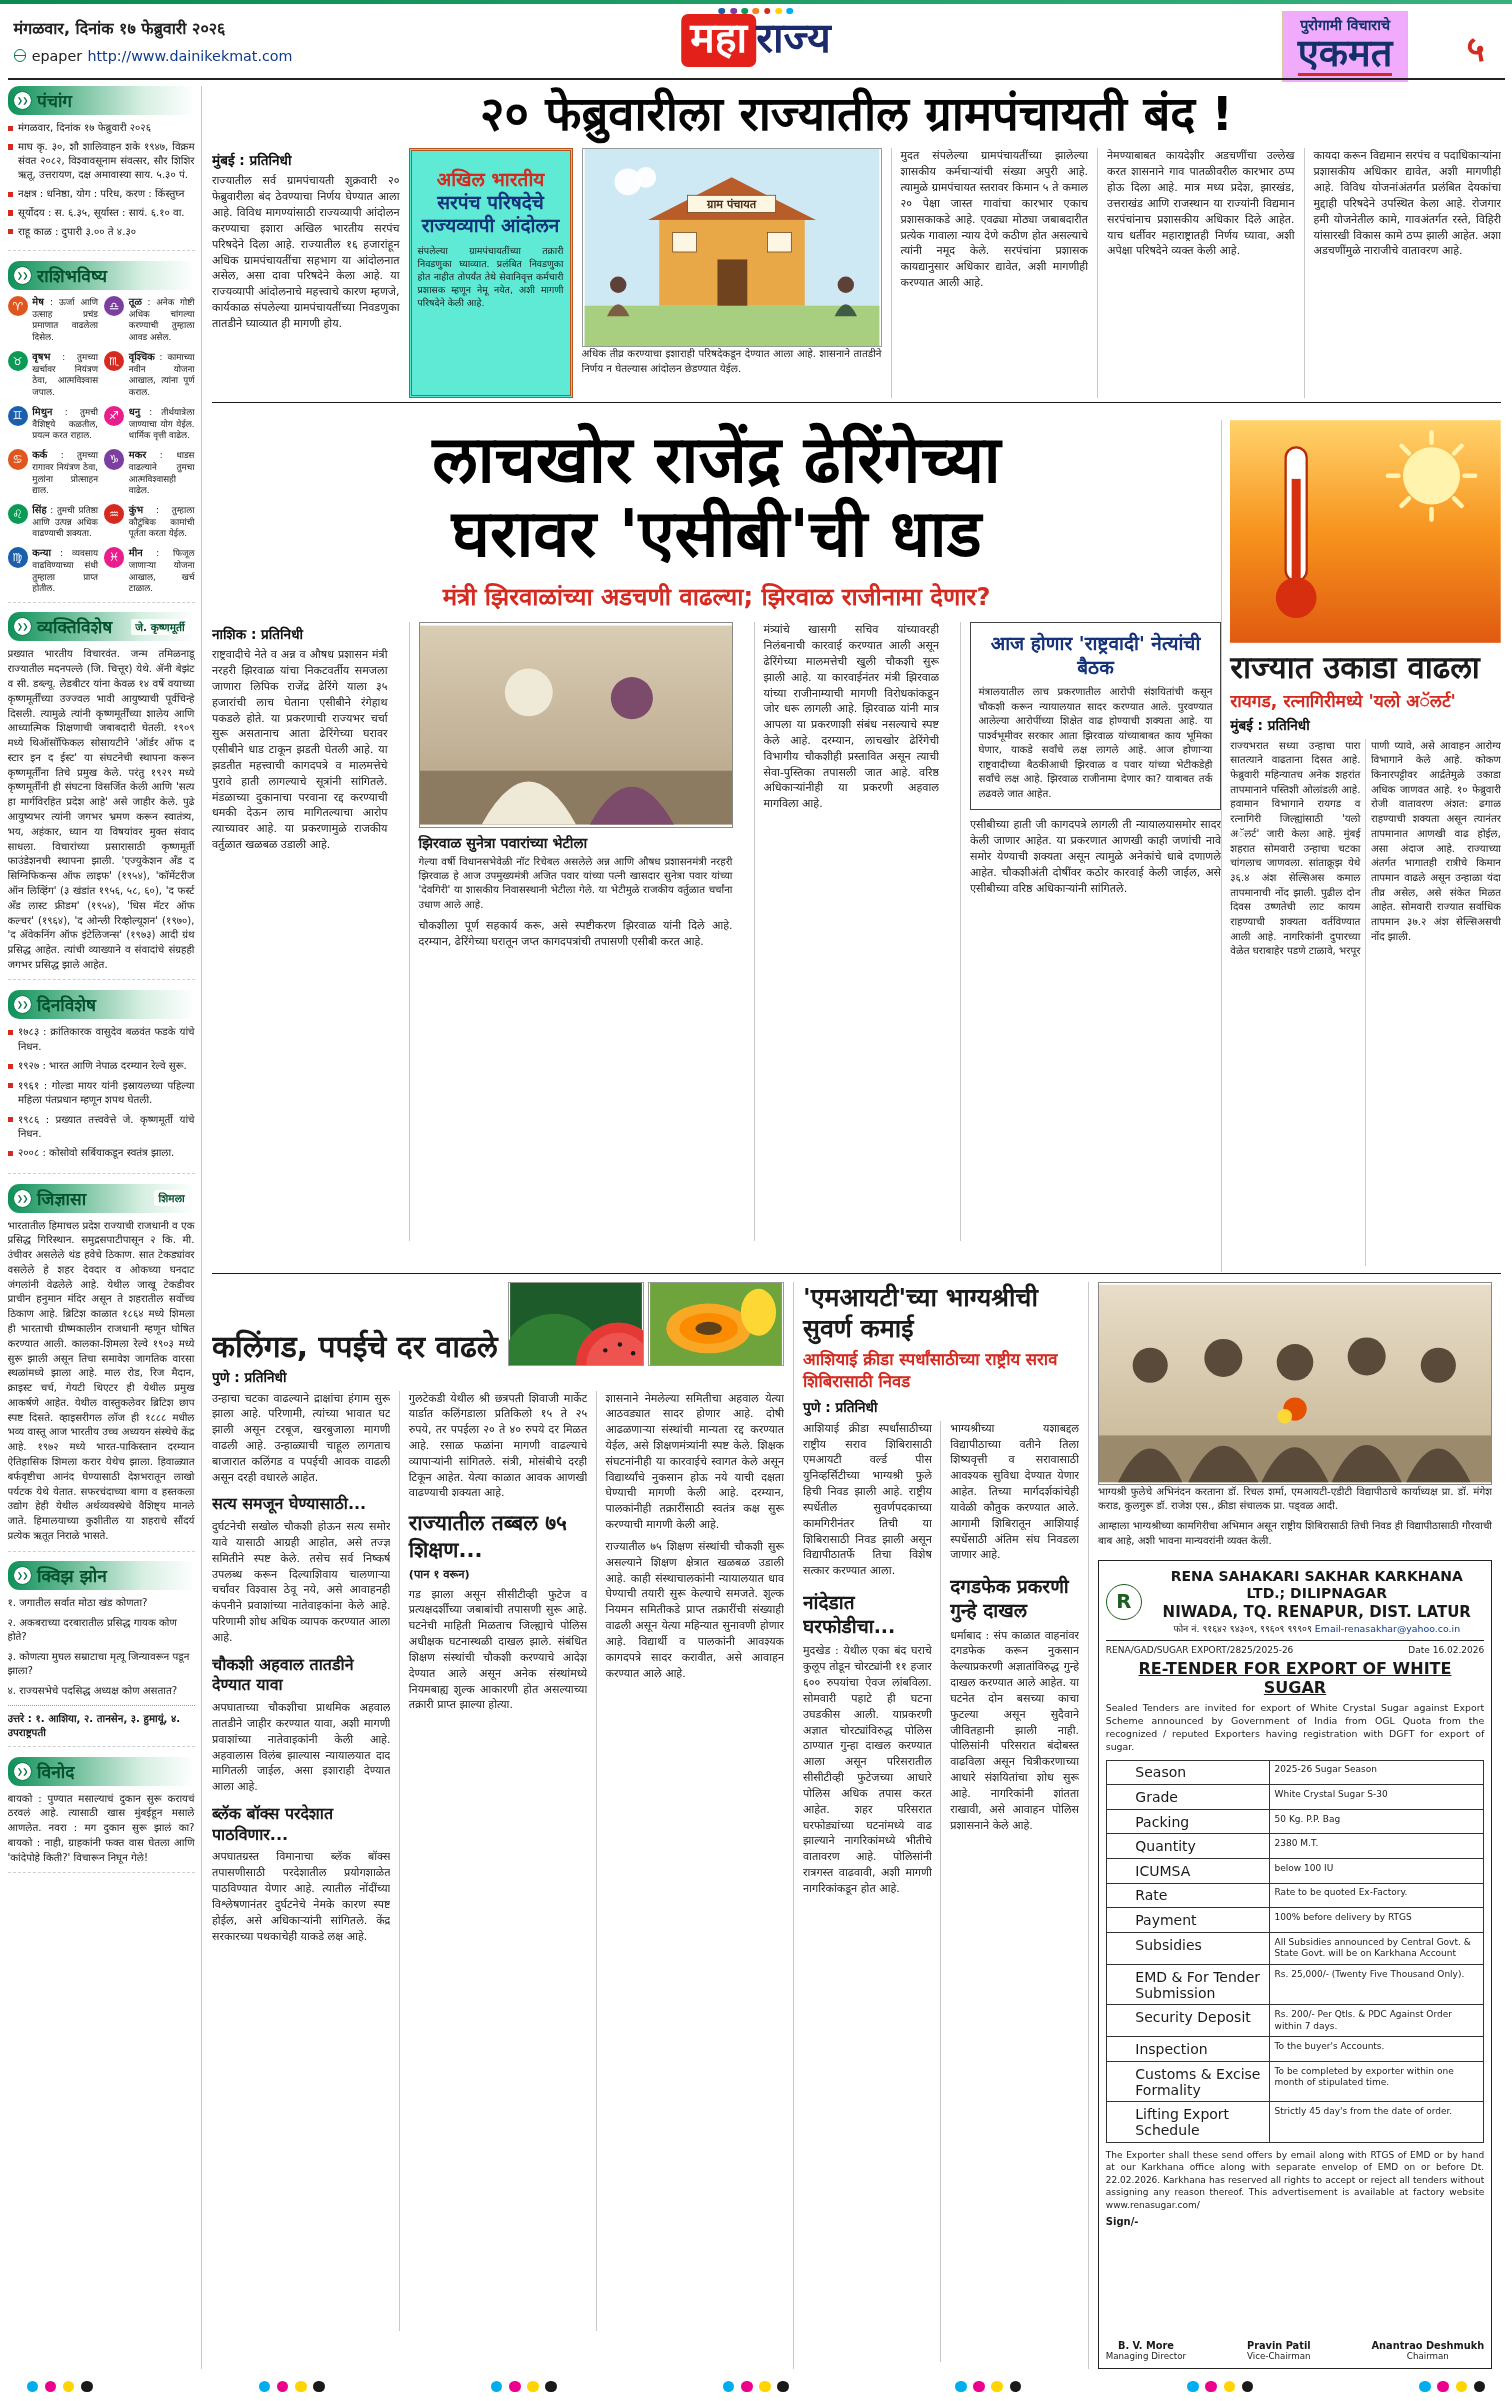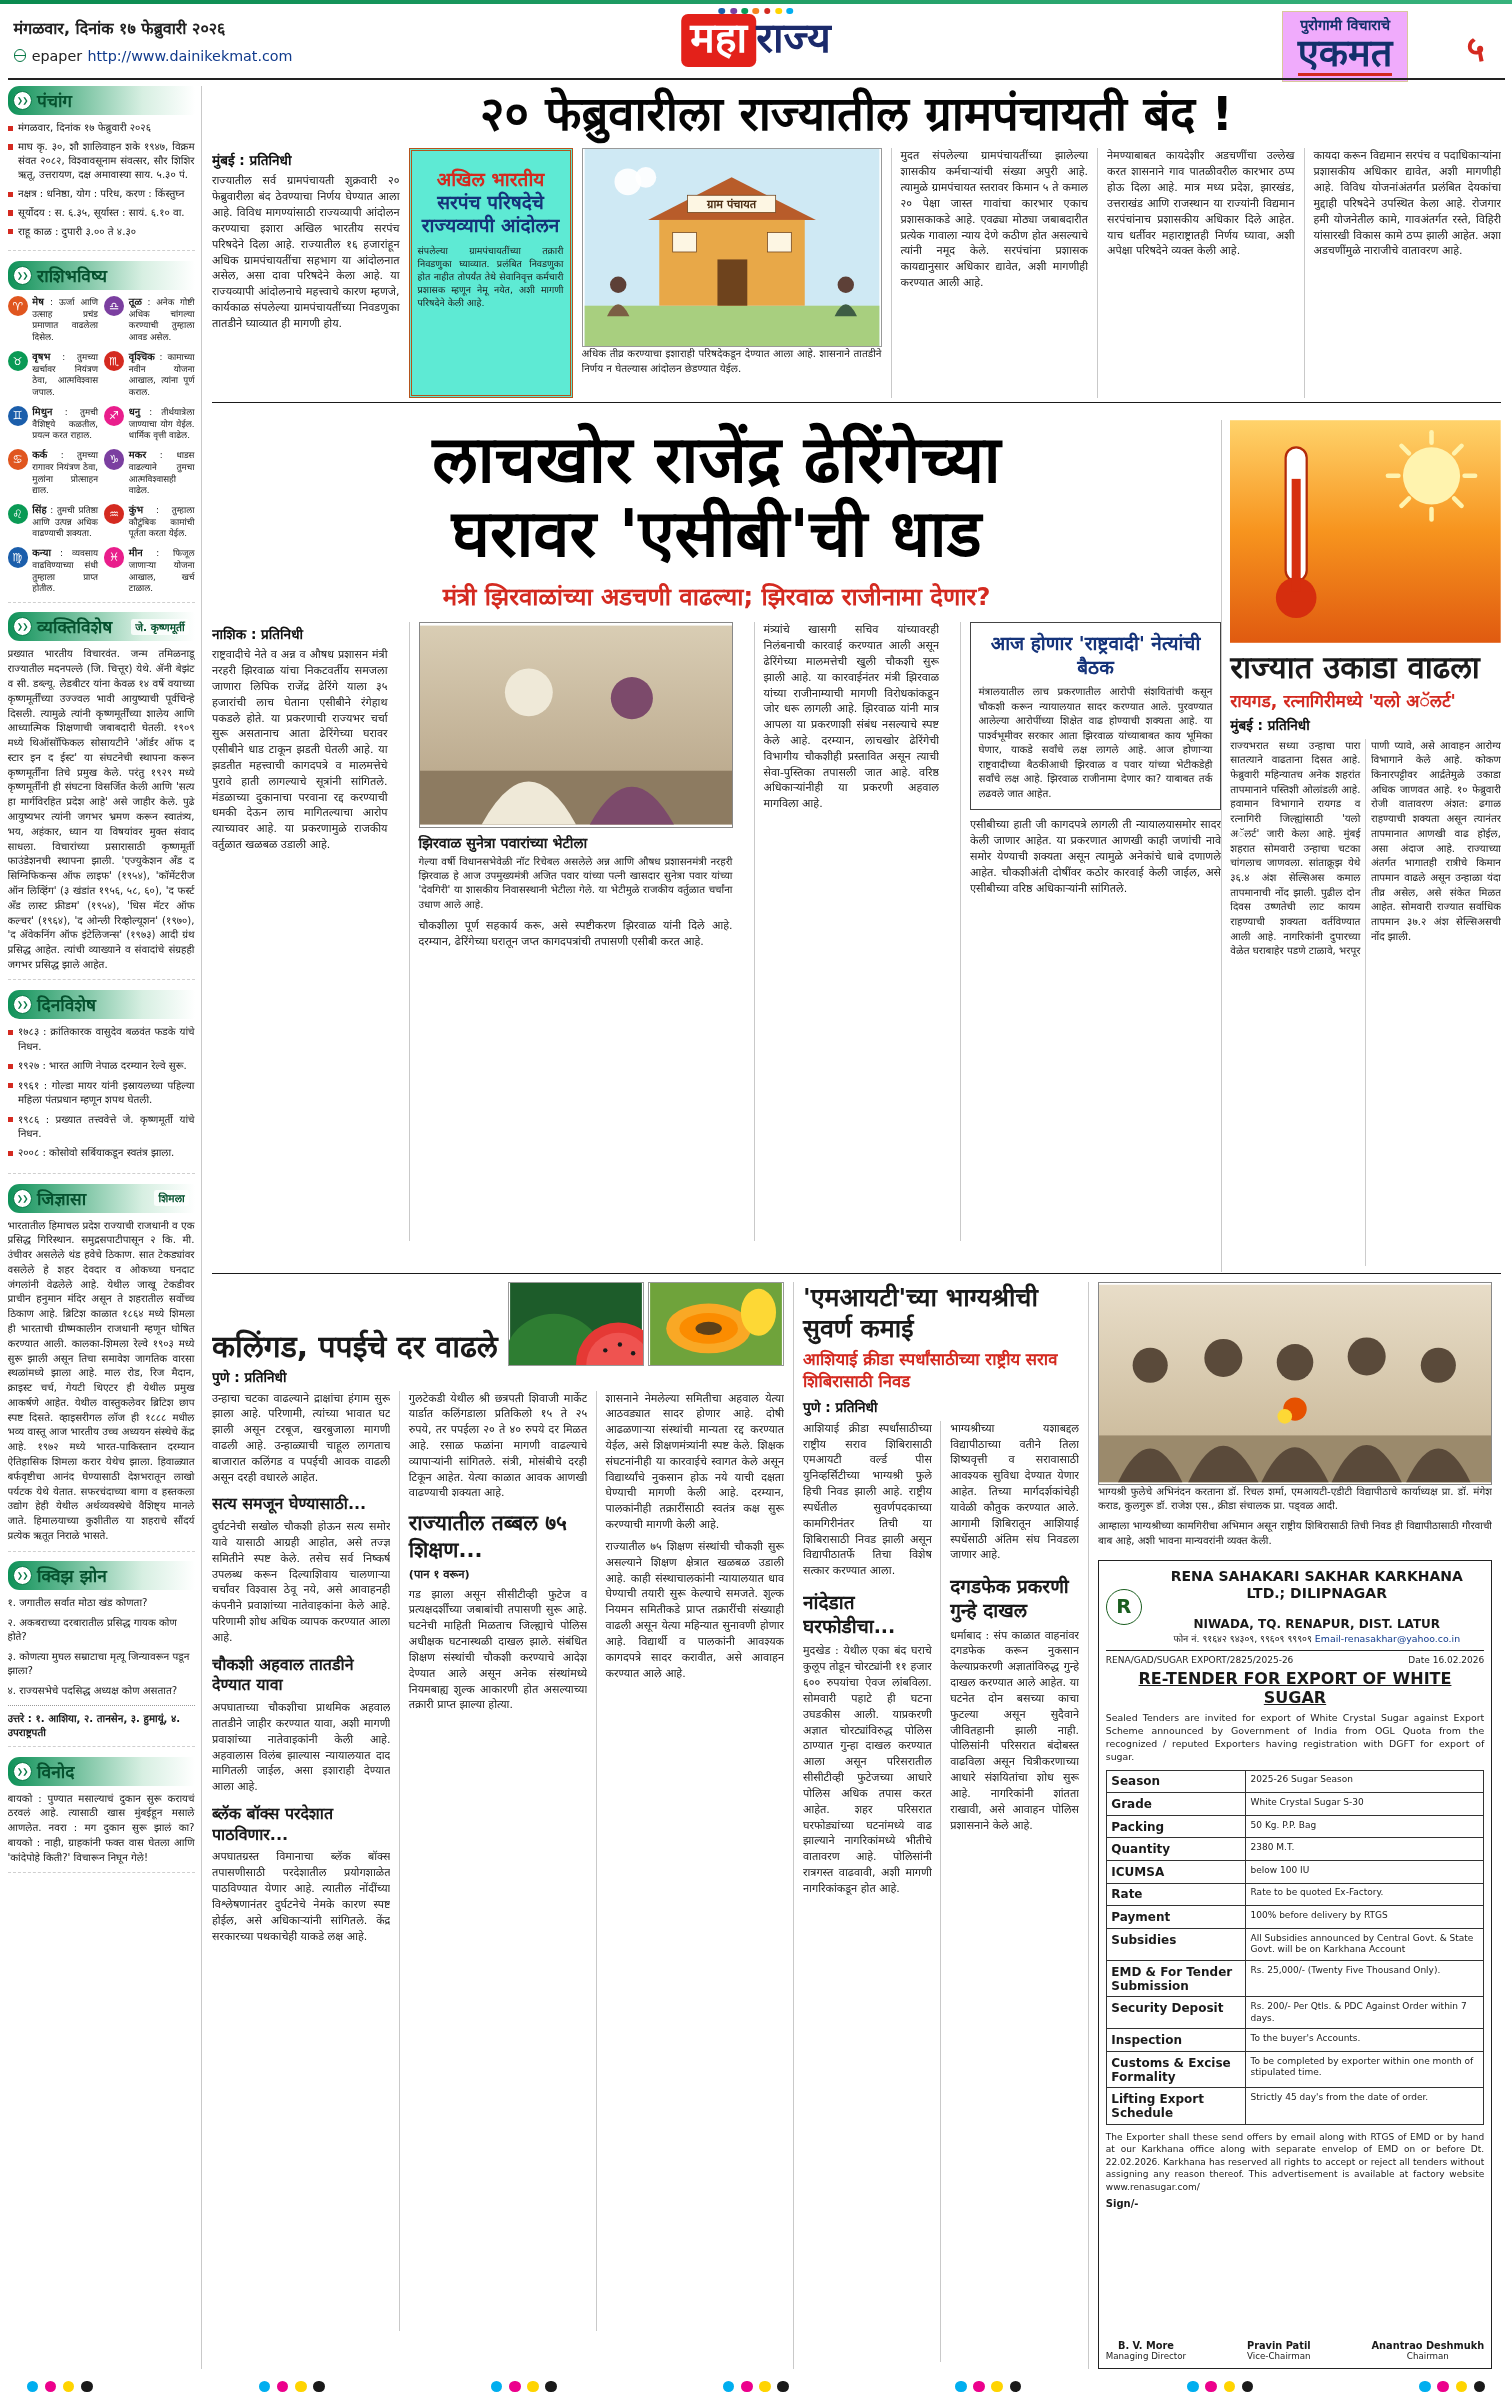--- a/index.html
+++ b/index.html
@@ -111,29 +111,29 @@
   .bb-col{flex:1 1 0;overflow:hidden;}
   .sub-headline{font-size:19px;font-weight:900;line-height:1.3;margin:10.5px 0 4.5px;}
   .bg-c{width:404px;min-width:404px;display:flex;flex-direction:column;overflow:hidden;}
   .mit-svg{width:100%;height:203px;display:block;border:0.8px solid #888;}
 
   .ad{border:1.5px solid #222;margin-top:6px;padding:6.8px;flex:1;overflow:hidden;background:#fff;display:flex;flex-direction:column;}
   .ad-head{display:flex;gap:7.5px;align-items:center;border-bottom:1.5px solid #222;padding-bottom:4.5px;}
   .ad-logo{width:36px;height:36px;min-width:36px;border:1.5px solid #1b5e20;border-radius:50%;display:flex;align-items:center;justify-content:center;font-weight:800;font-size:19.6px;color:#1b5e20;}
   .ad-head-text{flex:1;}
   .ad-name{font-size:14px;font-weight:800;text-align:center;line-height:1.2;}
-  .ad-addr{font-size:12px;font-weight:700;text-align:center;margin-top:15px;}
+  .ad-addr{font-size:15px;font-weight:700;text-align:center;margin-top:1px;}
   .ad-contact{font-size:9.4px;text-align:center;margin-top:1.5px;}
   .ad-email{color:#103a8c;}
   .ad-refrow{display:flex;justify-content:space-between;font-size:9px;margin:3.8px 0 1.5px;}
   .ad-title{font-size:16px;font-weight:800;text-align:center;text-decoration:underline;margin:3px 0 5.3px;}
   .ad-intro{font-size:9.4px;text-align:justify;line-height:1.38;margin-bottom:5.3px;}
   .ad-table{border-top:0.8px solid #333;}
   .ad-row{display:flex;border:0.8px solid #333;border-top:0;}
-  .ad-label{width:37%;padding:3.8px 4.5px;font-size:12px;font-weight:700;border-right:0.8px solid #333;}
+  .ad-label{width:37%;padding:3.8px 4.5px;font-size:14px;font-weight:400;border-right:0.8px solid #333;margin-left:24px;}
   .ad-value{flex:1;padding:3.8px 4.5px;font-size:9px;line-height:1.3;}
   .ad-footer{font-size:9px;text-align:justify;line-height:1.38;margin-top:6px;}
   .ad-sign-label{font-size:10px;font-weight:700;margin-top:4.5px;}
   .ad-signs{display:flex;justify-content:space-between;margin-top:auto;padding-top:6px;}
   .ad-signer{text-align:center;}
   .ad-signer-name{font-weight:800;font-size:9.8px;}
   .ad-signer-role{font-size:8.7px;}
 
   .regmarks{position:absolute;bottom:9px;left:27px;right:27px;display:flex;justify-content:space-between;align-items:center;}
   .reg-group{display:flex;gap:6.8px;}

